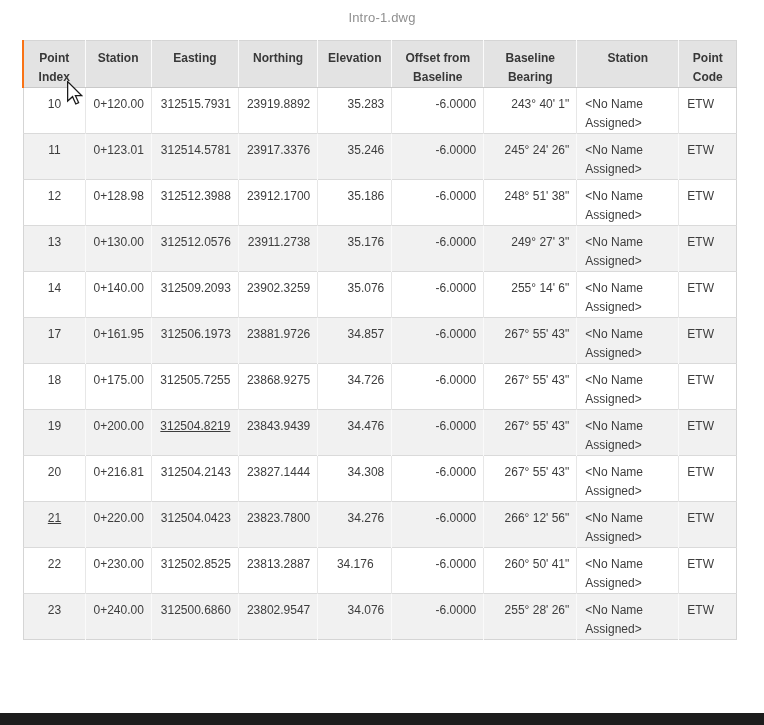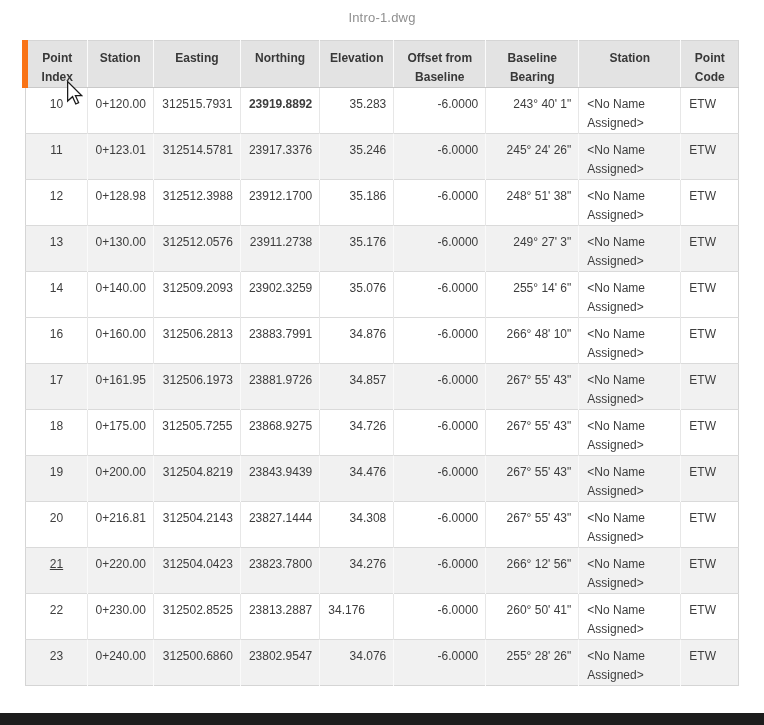--- a/index.html
+++ b/index.html
@@ -15,21 +15,21 @@
     font-size:12px;color:#3d3d3d;
     border:1px solid #d5d5d5;
   }
   table.pts th{
     background:#e3e3e3;font-weight:bold;color:#383838;
     vertical-align:top;text-align:center;
     padding:8px 4px 0 4px;height:46px;box-sizing:border-box;
     border-left:1px solid #fbfbfb;border-bottom:1px solid #c9c9c9;
     line-height:19px;font-size:12px;
   }
-  table.pts th:first-child{border-left:6px solid #f97316;}
+  table.pts th:first-child{border-left:2px solid #f97316;}
   table.pts td{
     vertical-align:top;padding:7px 7px 0 8px;height:46px;box-sizing:border-box;
     border-left:1px solid #e7e7e7;border-top:1px solid #dadada;
     line-height:19px;white-space:normal;overflow:hidden;
   }
   table.pts td:first-child{border-left:none;}
   table.pts tr.alt td{background:#f1f1f1;border-left-color:#fafafa;}
   
   .c0{width:62px;} .c1{width:66px;} .c2{width:87px;} .c3{width:78px;}
   .c4{width:74px;} .c5{width:92px;} .c6{width:93px;} .c7{width:102px;} .c8{width:58px;}
@@ -56,22 +56,22 @@
           <th class="c5">Offset from Baseline</th>
           <th class="c6">Baseline Bearing</th>
           <th class="c7">Station</th>
           <th class="c8">Point Code</th>
         </tr>
     </thead>
     <tbody>
         <tr>
           <td class="c0" style="text-align: center;">10</td>
           <td class="c1" style="text-align: right;">0+120.00</td>
-          <td class="c2" style="text-align: center;">312515.7931</td>
-          <td class="c3" style="text-align: center; font-weight: bold;">23919.8892</td>
+          <td class="c2" style="text-align: right;">312515.7931</td>
+          <td class="c3" style="text-align: center;">23919.8892</td>
           <td class="c4" style="text-align: right;">35.283</td>
           <td class="c5" style="text-align: right;">-6.0000</td>
           <td class="c6" style="text-align: right;">243° 40' 1"</td>
           <td class="c7" style="text-align: left;">&lt;No Name Assigned&gt;</td>
           <td class="c8" style="text-align: left;">ETW</td>
         </tr>
         <tr class="alt">
           <td class="c0" style="text-align: center;">11</td>
           <td class="c1" style="text-align: right;">0+123.01</td>
           <td class="c2" style="text-align: right;">312514.5781</td>
@@ -108,31 +108,20 @@
           <td class="c0" style="text-align: center;">14</td>
           <td class="c1" style="text-align: right;">0+140.00</td>
           <td class="c2" style="text-align: right;">312509.2093</td>
           <td class="c3" style="text-align: center;">23902.3259</td>
           <td class="c4" style="text-align: right;">35.076</td>
           <td class="c5" style="text-align: right;">-6.0000</td>
           <td class="c6" style="text-align: right;">255° 14' 6"</td>
           <td class="c7" style="text-align: left;">&lt;No Name Assigned&gt;</td>
           <td class="c8" style="text-align: left;">ETW</td>
         </tr>
-        <tr>
-          <td class="c0" style="text-align: center;">16</td>
-          <td class="c1" style="text-align: right;">0+160.00</td>
-          <td class="c2" style="text-align: right;">312506.2813</td>
-          <td class="c3" style="text-align: right;">23883.7991</td>
-          <td class="c4" style="text-align: right;">34.876</td>
-          <td class="c5" style="text-align: right;">-6.0000</td>
-          <td class="c6" style="text-align: right;">266° 48' 10"</td>
-          <td class="c7" style="text-align: left;">&lt;No Name Assigned&gt;</td>
-          <td class="c8" style="text-align: left;">ETW</td>
-        </tr>
         <tr class="alt">
           <td class="c0" style="text-align: center;">17</td>
           <td class="c1" style="text-align: right;">0+161.95</td>
           <td class="c2" style="text-align: right;">312506.1973</td>
           <td class="c3" style="text-align: right;">23881.9726</td>
           <td class="c4" style="text-align: right;">34.857</td>
           <td class="c5" style="text-align: right;">-6.0000</td>
           <td class="c6" style="text-align: right;">267° 55' 43"</td>
           <td class="c7" style="text-align: left;">&lt;No Name Assigned&gt;</td>
           <td class="c8" style="text-align: left;">ETW</td>
@@ -144,21 +133,21 @@
           <td class="c3" style="text-align: right;">23868.9275</td>
           <td class="c4" style="text-align: right;">34.726</td>
           <td class="c5" style="text-align: right;">-6.0000</td>
           <td class="c6" style="text-align: right;">267° 55' 43"</td>
           <td class="c7" style="text-align: left;">&lt;No Name Assigned&gt;</td>
           <td class="c8" style="text-align: left;">ETW</td>
         </tr>
         <tr class="alt">
           <td class="c0" style="text-align: center;">19</td>
           <td class="c1" style="text-align: right;">0+200.00</td>
-          <td class="c2" style="text-align: right;">312504.8219</td>
+          <td class="c2" style="text-align: center; text-decoration: underline;">312504.8219</td>
           <td class="c3" style="text-align: right;">23843.9439</td>
           <td class="c4" style="text-align: right;">34.476</td>
           <td class="c5" style="text-align: right;">-6.0000</td>
           <td class="c6" style="text-align: right;">267° 55' 43"</td>
           <td class="c7" style="text-align: left;">&lt;No Name Assigned&gt;</td>
           <td class="c8" style="text-align: left;">ETW</td>
         </tr>
         <tr>
           <td class="c0" style="text-align: center;">20</td>
           <td class="c1" style="text-align: right;">0+216.81</td>
@@ -179,21 +168,21 @@
           <td class="c5" style="text-align: right;">-6.0000</td>
           <td class="c6" style="text-align: right;">266° 12' 56"</td>
           <td class="c7" style="text-align: left;">&lt;No Name Assigned&gt;</td>
           <td class="c8" style="text-align: left;">ETW</td>
         </tr>
         <tr>
           <td class="c0" style="text-align: center;">22</td>
           <td class="c1" style="text-align: right;">0+230.00</td>
           <td class="c2" style="text-align: right;">312502.8525</td>
           <td class="c3" style="text-align: right;">23813.2887</td>
-          <td class="c4" style="text-align: left;">34.176</td>
+          <td class="c4" style="text-align: center;">34.176</td>
           <td class="c5" style="text-align: right;">-6.0000</td>
           <td class="c6" style="text-align: right;">260° 50' 41"</td>
           <td class="c7" style="text-align: left;">&lt;No Name Assigned&gt;</td>
           <td class="c8" style="text-align: left;">ETW</td>
         </tr>
         <tr class="alt">
           <td class="c0" style="text-align: center;">23</td>
           <td class="c1" style="text-align: right;">0+240.00</td>
           <td class="c2" style="text-align: right;">312500.6860</td>
           <td class="c3" style="text-align: right;">23802.9547</td>

